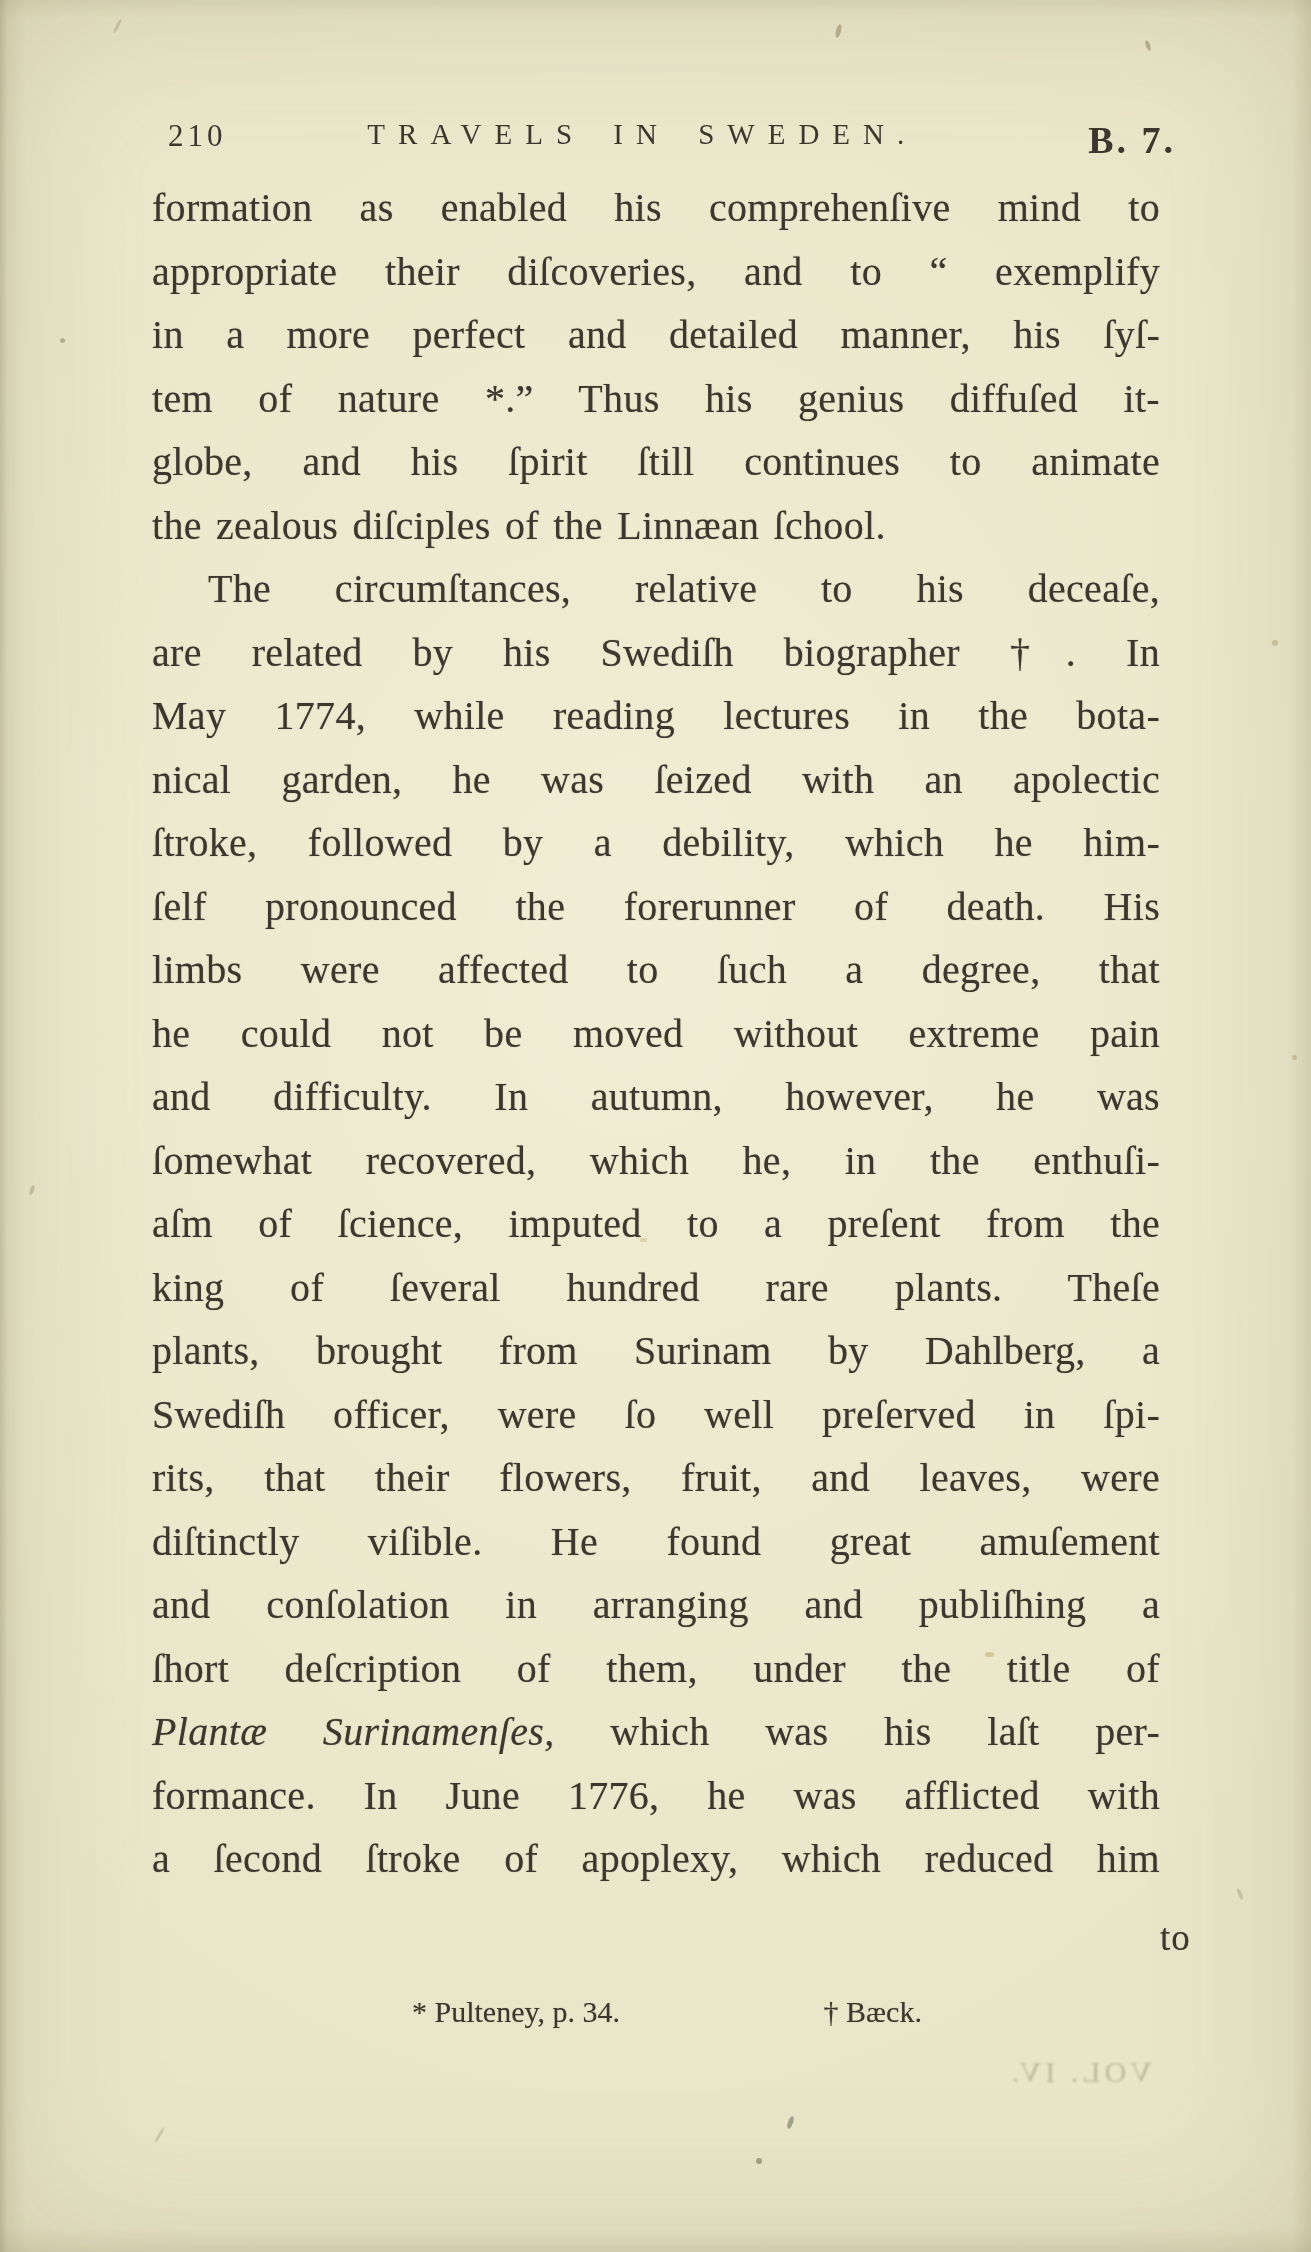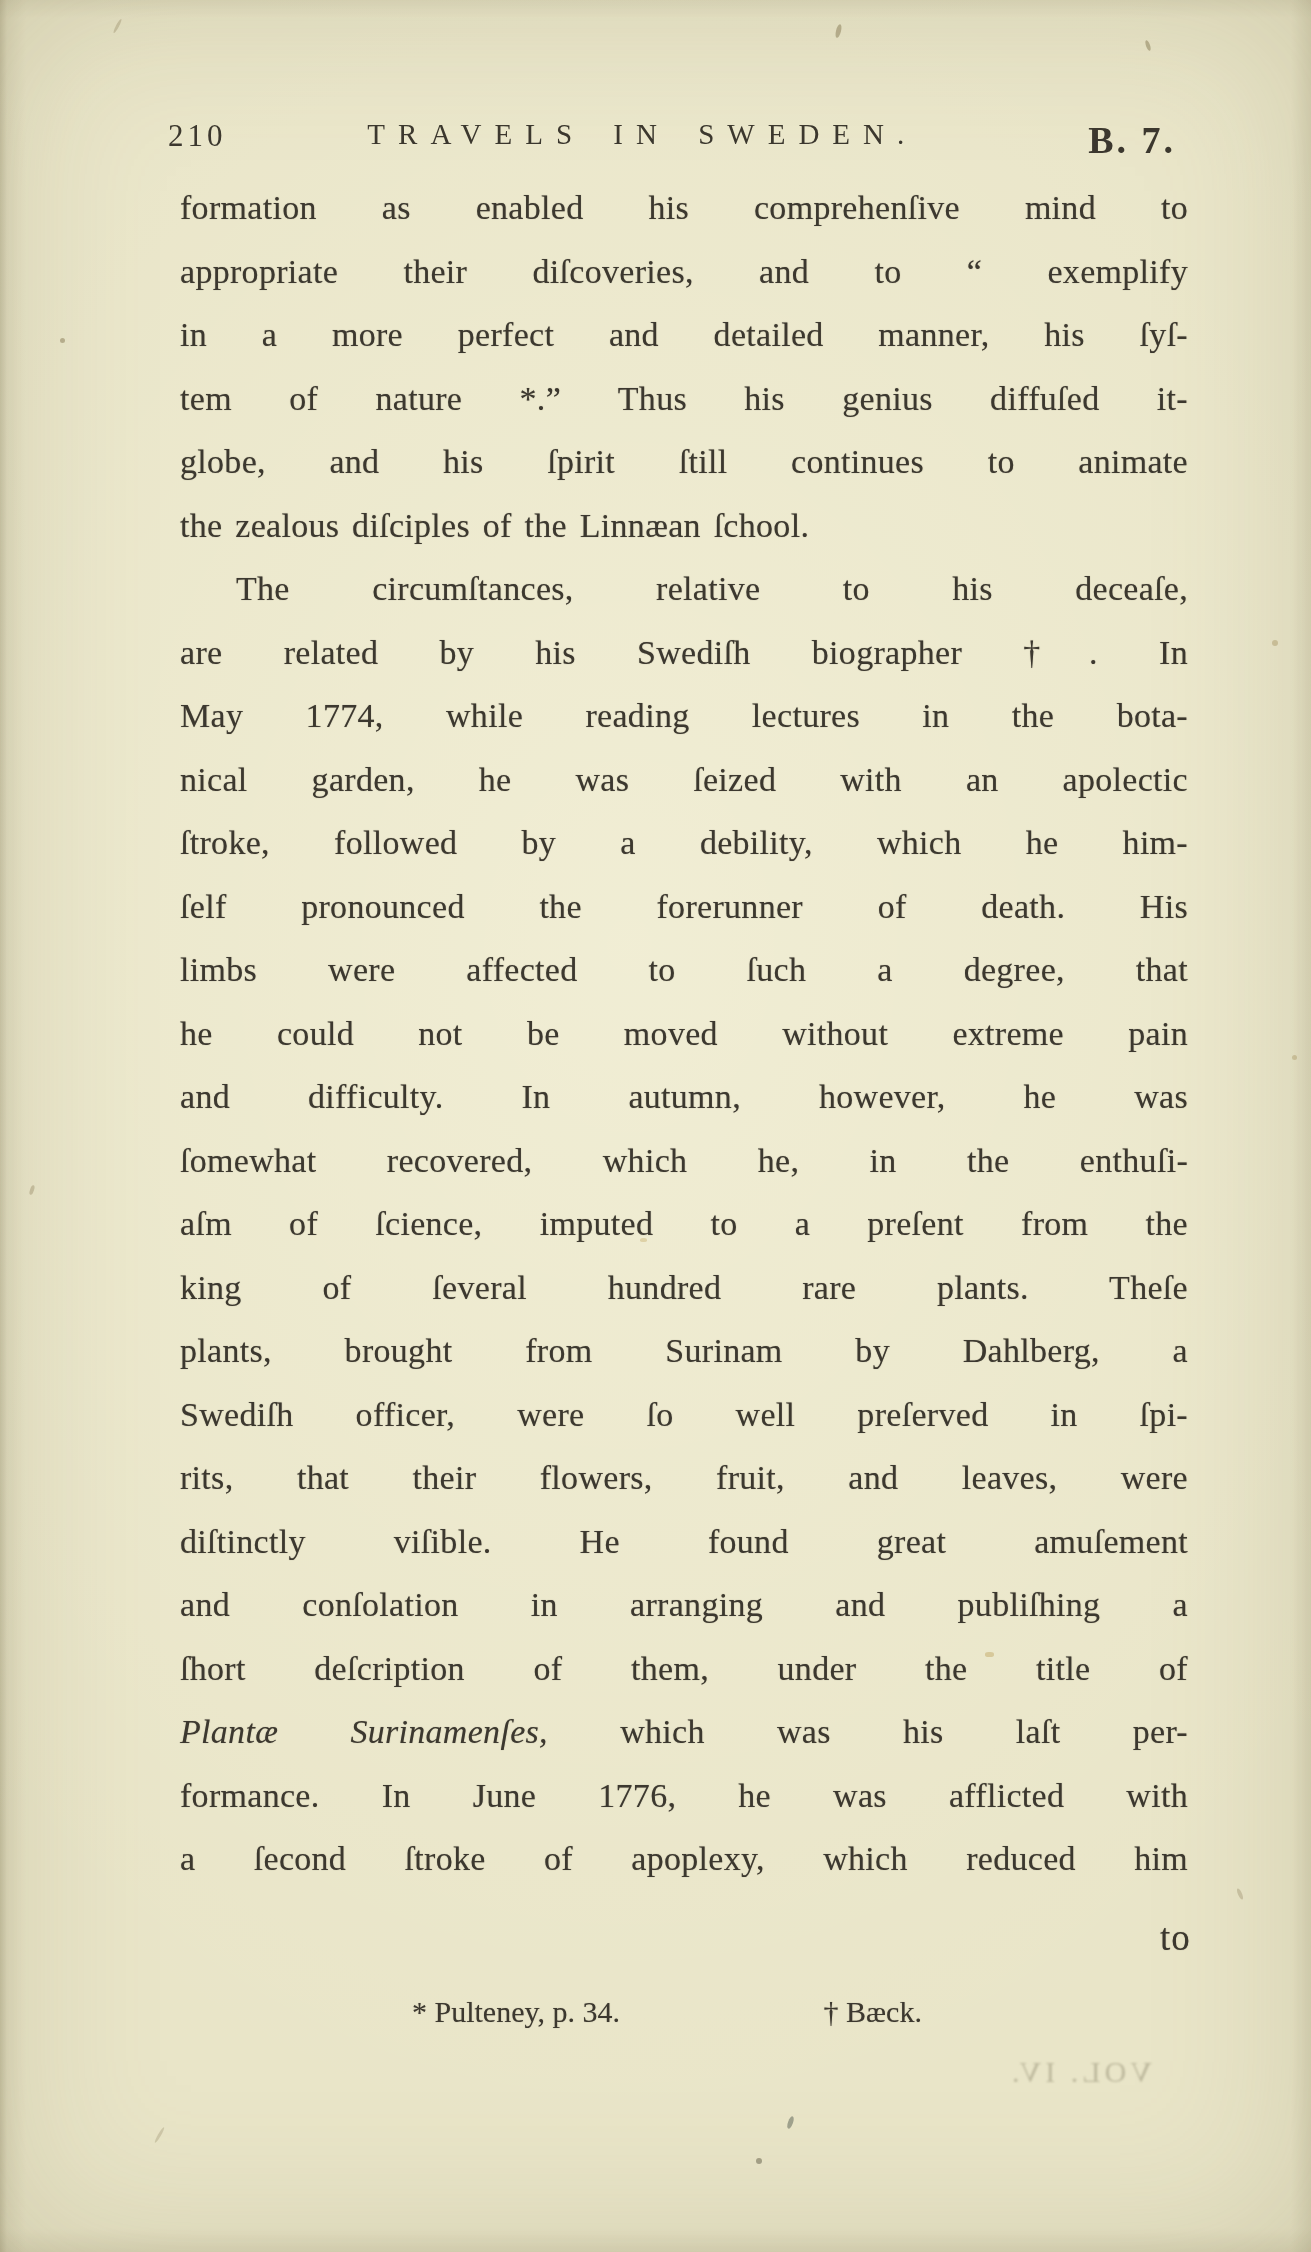--- a/index.html
+++ b/index.html
@@ -28,22 +28,22 @@
     position:absolute; top:118px; left:168px; width:1008px;
     display:flex; justify-content:space-between; align-items:flex-start;
     white-space:nowrap;
   }
   .page-number { font-size:31px; letter-spacing:4px; }
   .running-title { font-size:29px; letter-spacing:13px; word-spacing:8px; margin-left:-30px; }
   .book-section { font-size:38px; font-weight:bold; letter-spacing:3px;font-family:Liberation Serif, serif; }
 
   
   .textblock {
-    position:absolute; top:176px; left:180px; width:1008px;
-    font-size:34px; line-height:63.5px;
+    position:absolute; top:176px; left:152px; width:1008px;
+    font-size:40px; line-height:63.5px;
     text-shadow: 0 0 1px rgba(62,56,44,0.45);
   }
   .line {
     text-align:justify; text-align-last:justify;
     word-spacing:4px; letter-spacing:0.3px;
     height:63.5px; overflow:visible;
   }
   #paragraph-1 .line:last-child { text-align-last:left; }
   #paragraph-2 .line:first-child { text-indent:56px; }
   .italic { font-style:italic; }

